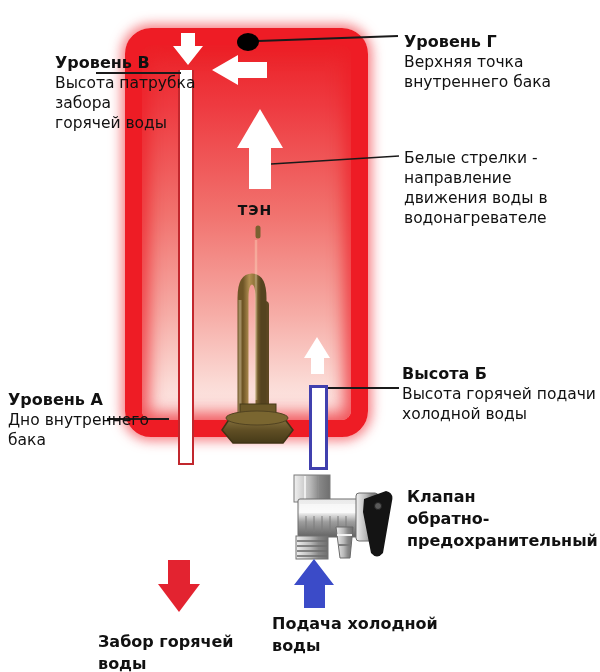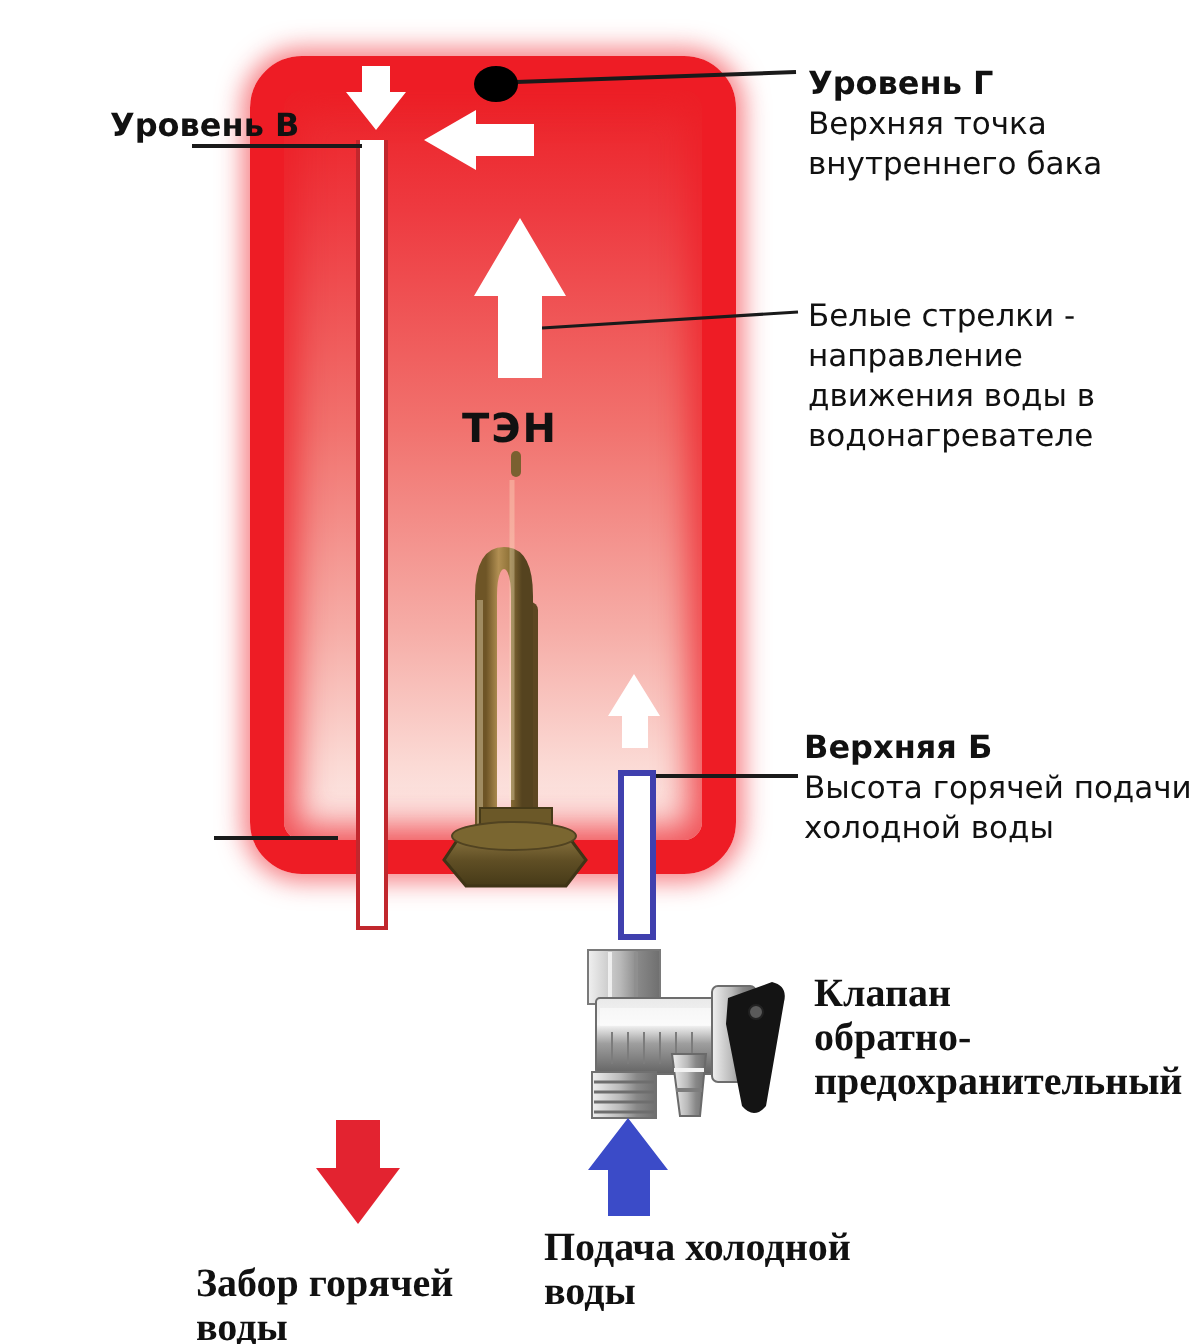--- a/index.html
+++ b/index.html
@@ -19,23 +19,23 @@
     position:absolute;left:178px;top:70px;width:12px;height:393px;
     background:#ffffff;border:2px solid #c1272d;border-top:none;
   }
   .cold-tube{
     position:absolute;left:309px;top:385px;width:13px;height:79px;
     background:#ffffff;border:3px solid #4040ae;
   }
   
   .lbl{position:absolute;font-size:15.5px;line-height:20px;white-space:pre-line;}
   .lbl b{display:block;font-size:16px;}
-  .big{font-weight:bold;font-size:20px;line-height:22px;white-space:pre-line;font-family:Liberation Serif, serif;}
+  .big{font-weight:bold;font-size:16px;line-height:22px;white-space:pre-line;}
   .ten-label{position:absolute;left:222px;top:202px;width:66px;text-align:center;
-    font-weight:bold;font-size:20px;letter-spacing:1px;}
+    font-weight:bold;font-size:14px;letter-spacing:1px;}
   .overlay{position:absolute;left:0;top:0;}
 </style>
 </head>
 <body>
 
 <div id="stage">
 
   <div class="tank"></div>
 
   <div class="hot-tube"></div>
@@ -121,42 +121,48 @@
       <line x1="338" y1="545" x2="351" y2="545" stroke="#7d7d7d" stroke-width="2"></line>
       <path d="M364,499 L386,491 Q394,493 392,501 L383,553 Q377,560 371,553 L363,512 Z" fill="#141414"></path>
       <circle cx="378" cy="506" r="3.5" fill="#5a5a5a" stroke="#222" stroke-width="1"></circle>
     </g>
 
     <polygon points="168,560 190,560 190,584 200,584 179,612 158,584 168,584" fill="#e32330"></polygon>
     <polygon points="314,559 334,585 325,585 325,608 304,608 304,585 294,585" fill="#3b4bc8"></polygon>
   </svg>
 
   <div class="lbl" style="left:8px;top:33px;width:160px;margin-left:47px;">
-    <b>Уровень В</b>
+    <b>Уровень В</b><span>Высота патрубка
+забора
+горячей воды</span>
   </div>
 
   <div class="lbl" style="left:404px;top:128px;width:190px;">
     <span></span><span>Белые стрелки -
 направление
 движения воды в
 водонагревателе</span>
   </div>
 
   <div class="lbl" style="left:404px;top:12px;width:190px;">
     <b>Уровень Г</b><span>Верхняя точка
 внутреннего бака</span>
   </div>
 
   <div class="ten-label">ТЭН</div>
 
   <div class="lbl" style="left:402px;top:344px;width:195px;">
-    <b>Верхняя Б</b><span>Высота горячей подачи
+    <b>Высота Б</b><span>Высота горячей подачи
 холодной воды</span>
   </div>
 
+  <div class="lbl" style="left:8px;top:370px;width:160px;">
+    <b>Уровень А</b><span>Дно внутреннего
+бака</span>
+  </div>
 
   <div class="big" style="position:absolute;left:407px;top:486px;width:190px;">Клапан
 обратно-
 предохранительный</div>
 
   <div class="big" style="position:absolute;left:98px;top:631px;width:160px;">Забор горячей
 воды</div>
 
   <div class="big" style="position:absolute;left:272px;top:613px;width:180px;">Подача холодной
 воды</div>

